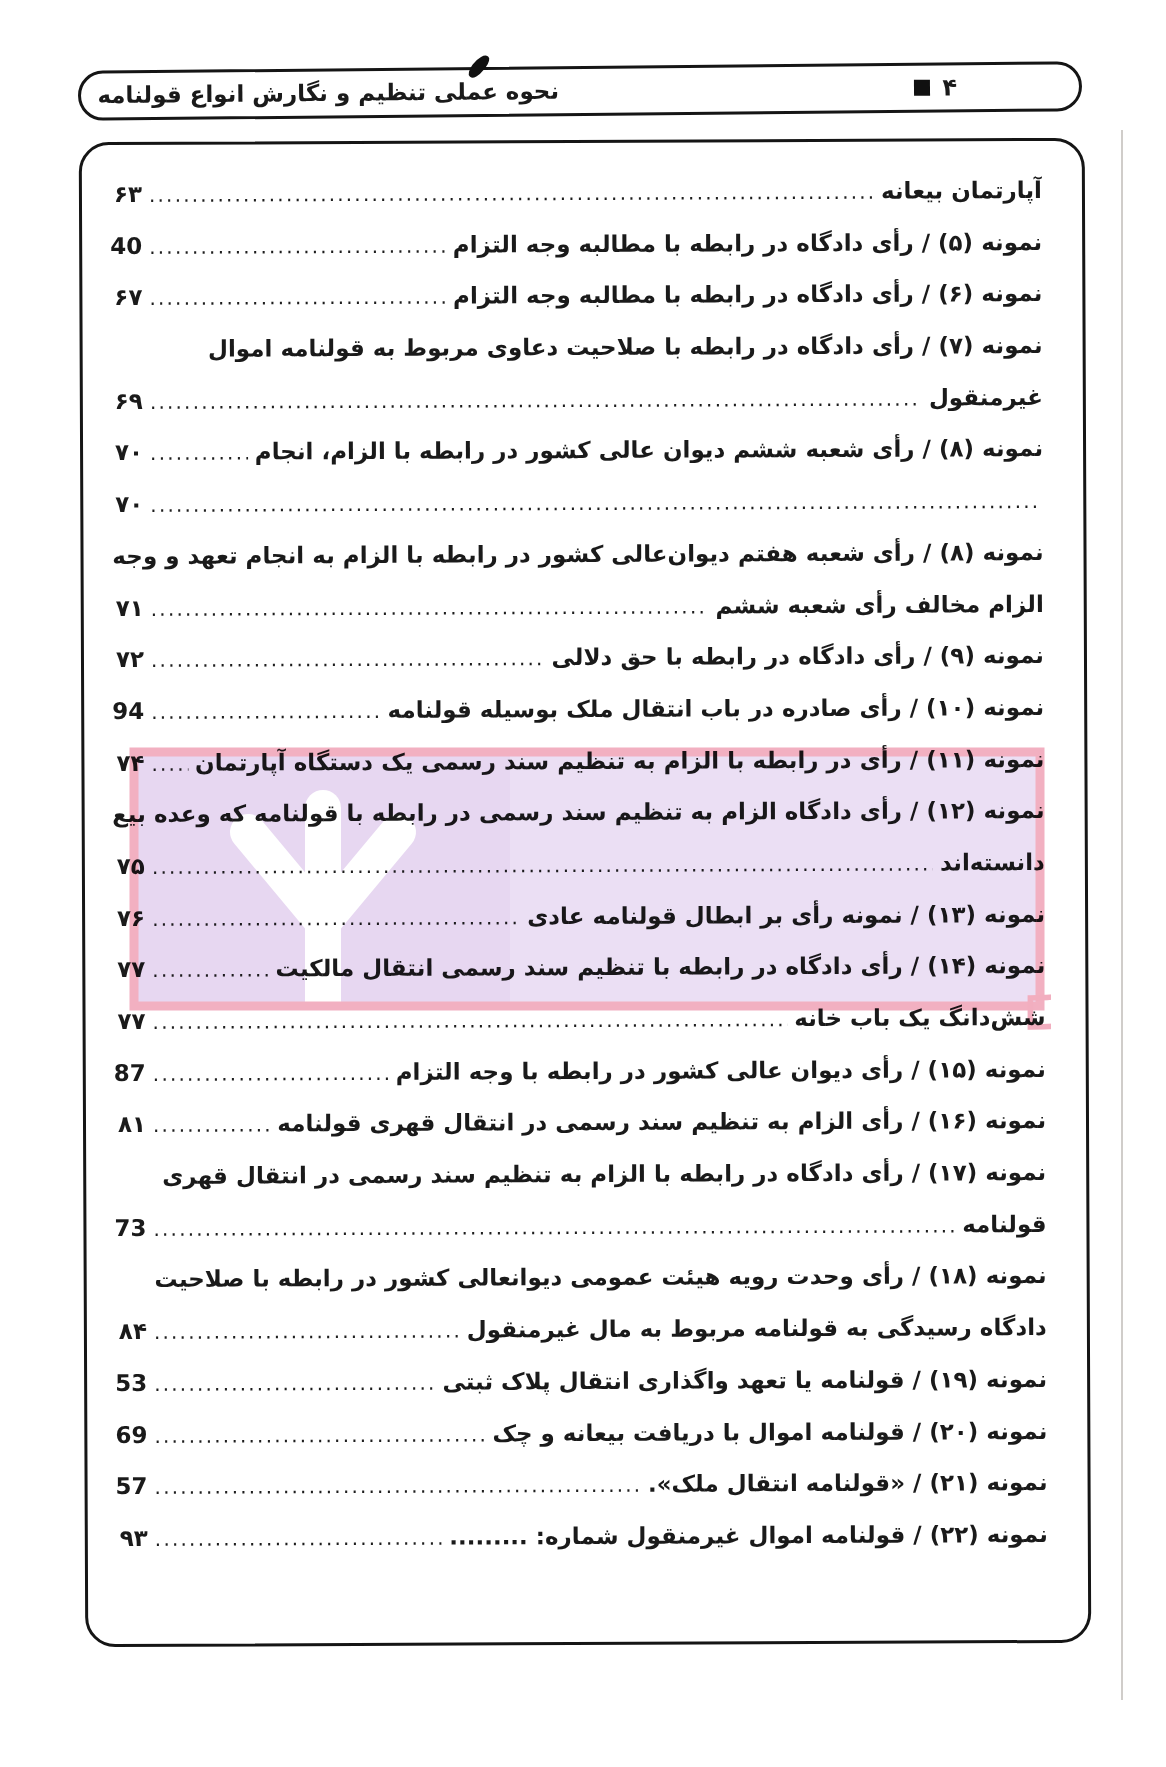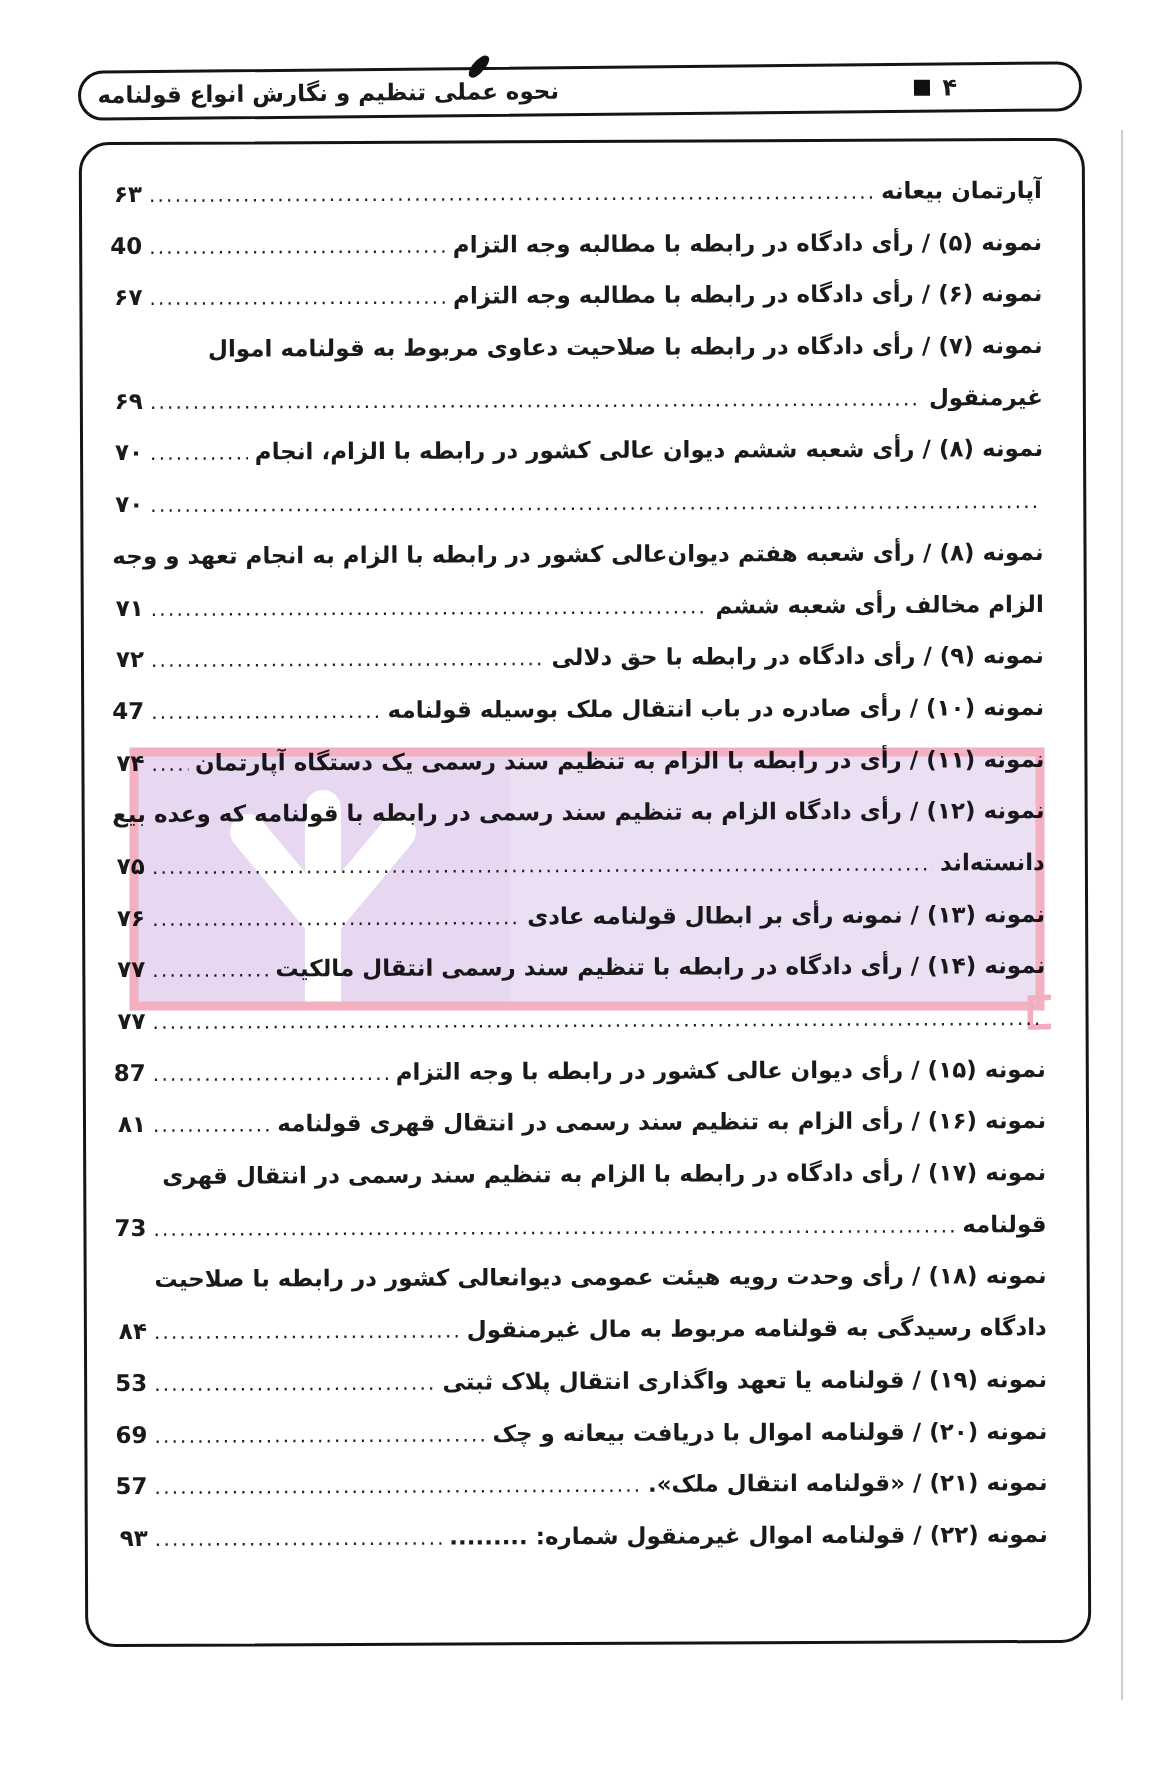--- a/index.html
+++ b/index.html
@@ -122,21 +122,21 @@
         <span class="p">۷۱</span>
       </div>
       <div class="toc-row">
         <span class="t">نمونه (۹) / رأی دادگاه در رابطه با حق دلالی</span>
         <span class="leader">............................................................................................................................................................................................................................</span>
         <span class="p">۷۲</span>
       </div>
       <div class="toc-row">
         <span class="t">نمونه (۱۰) / رأی صادره در باب انتقال ملک بوسیله قولنامه</span>
         <span class="leader">............................................................................................................................................................................................................................</span>
-        <span class="p">47</span>
+        <span class="p">94</span>
       </div>
       <div class="toc-row">
         <span class="t">نمونه (۱۱) / رأی در رابطه با الزام به تنظیم سند رسمی یک دستگاه آپارتمان</span>
         <span class="leader">............................................................................................................................................................................................................................</span>
         <span class="p">۷۴</span>
       </div>
       <div class="toc-row">
         <span class="t">نمونه (۱۲) / رأی دادگاه الزام به تنظیم سند رسمی در رابطه با قولنامه که وعده بیع</span>
       </div>
       <div class="toc-row">
@@ -148,20 +148,21 @@
         <span class="t">نمونه (۱۳) / نمونه رأی بر ابطال قولنامه عادی</span>
         <span class="leader">............................................................................................................................................................................................................................</span>
         <span class="p">۷۶</span>
       </div>
       <div class="toc-row">
         <span class="t">نمونه (۱۴) / رأی دادگاه در رابطه با تنظیم سند رسمی انتقال مالکیت</span>
         <span class="leader">............................................................................................................................................................................................................................</span>
         <span class="p">۷۷</span>
       </div>
       <div class="toc-row">
+        <span class="t">شش‌دانگ یک باب خانه</span>
         <span class="leader">............................................................................................................................................................................................................................</span>
         <span class="p">۷۷</span>
       </div>
       <div class="toc-row">
         <span class="t">نمونه (۱۵) / رأی دیوان عالی کشور در رابطه با وجه التزام</span>
         <span class="leader">............................................................................................................................................................................................................................</span>
         <span class="p">87</span>
       </div>
       <div class="toc-row">
         <span class="t">نمونه (۱۶) / رأی الزام به تنظیم سند رسمی در انتقال قهری قولنامه</span>

